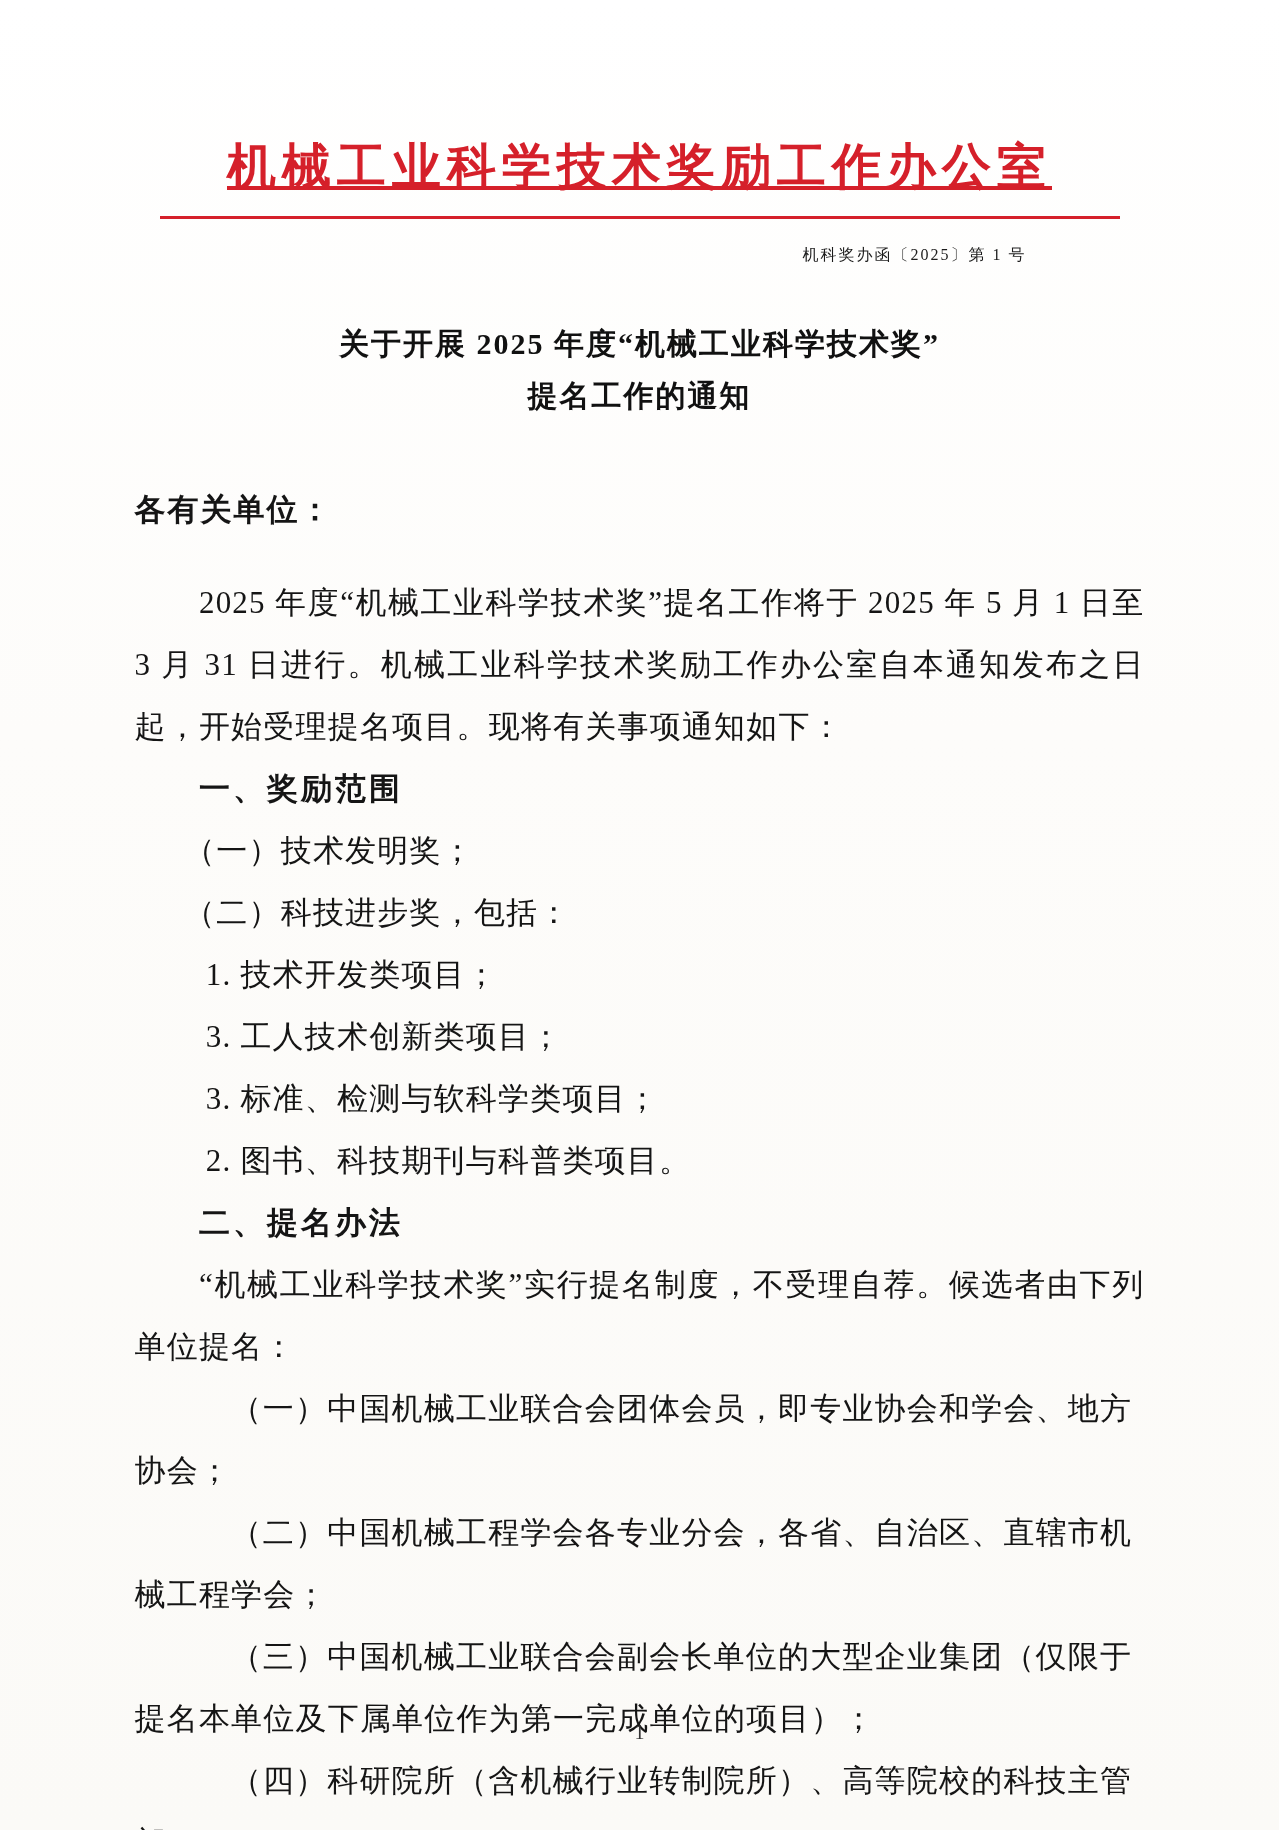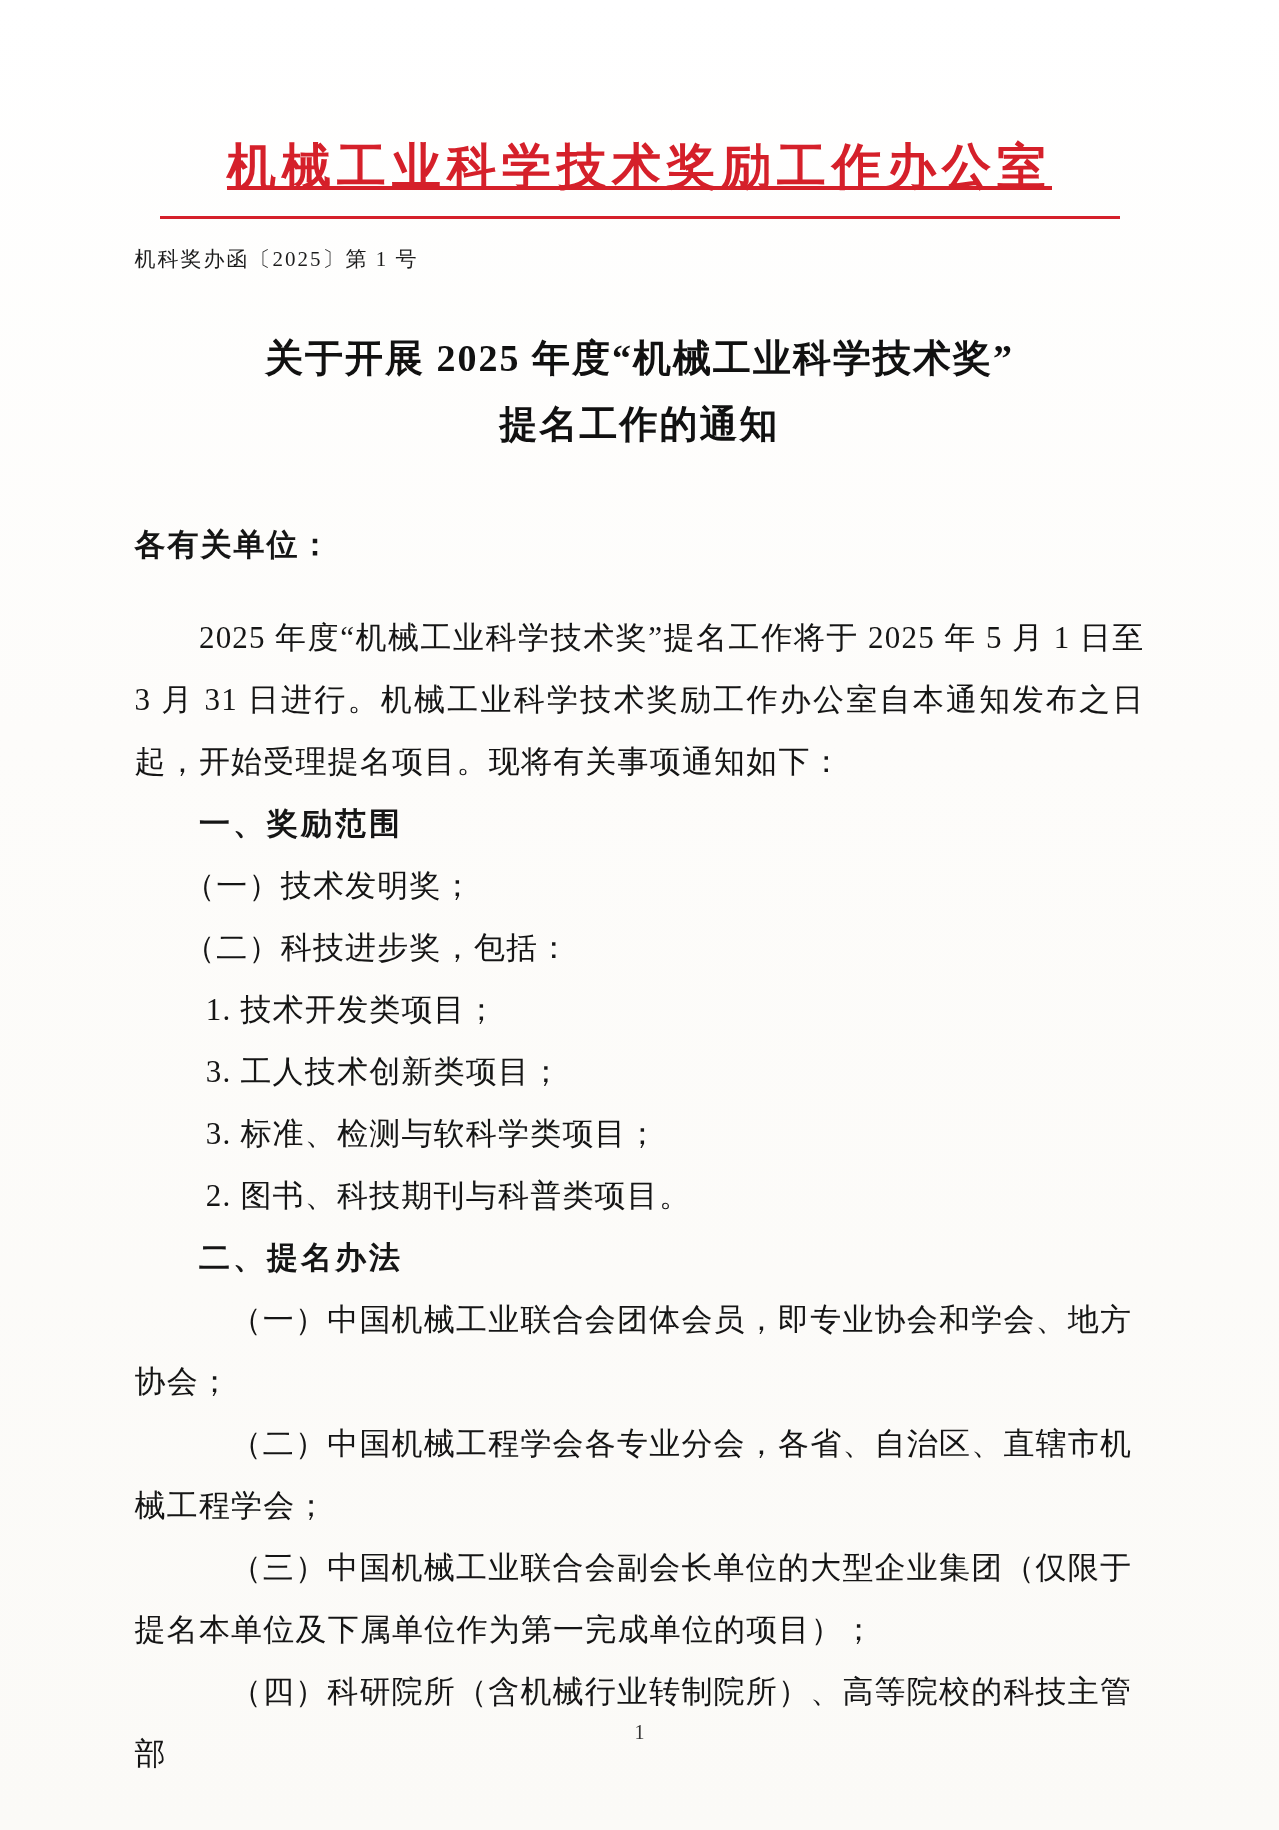--- a/index.html
+++ b/index.html
@@ -50,30 +50,31 @@
 
   .letterhead-rule {
     margin: 22px auto 0 auto;
     width: 960px;
     height: 3px;
     background: #d5202a;
   }
 
   .doc-number {
     margin-top: 26px;
+    text-align: right;
     padding-right: 118px;
-    font-size: 21px;
+    font-size: 16px;
     letter-spacing: 2px;
     color: #1c1c1c;
   }
 
   .title {
     margin-top: 52px;
     text-align: center;
-    font-size: 38px;
+    font-size: 30px;
     font-weight: bold;
     line-height: 1.75;
     letter-spacing: 2px;
     color: #111;
   }
 
   .body-text {
     margin-top: 56px;
     font-size: 31px;
     line-height: 2.0;
@@ -155,20 +156,21 @@
       <p class="item-sub">1. 技术开发类项目；</p>
 
       <p class="item-sub">3. 工人技术创新类项目；</p>
 
       <p class="item-sub">3. 标准、检测与软科学类项目；</p>
 
       <p class="item-sub">2. 图书、科技期刊与科普类项目。</p>
 
       <p class="heading-2">二、提名办法</p>
 
+      <p class="para">“机械工业科学技术奖”实行提名制度，不受理自荐。候选者由下列单位提名：</p>
 
       <p class="item-2">（一）中国机械工业联合会团体会员，即专业协会和学会、地方协会；</p>
 
       <p class="item-2">（二）中国机械工程学会各专业分会，各省、自治区、直辖市机械工程学会；</p>
 
       <p class="item-2">（三）中国机械工业联合会副会长单位的大型企业集团（仅限于提名本单位及下属单位作为第一完成单位的项目）；</p>
 
       <p class="item-2">（四）科研院所（含机械行业转制院所）、高等院校的科技主管部</p>
 
     </div>

